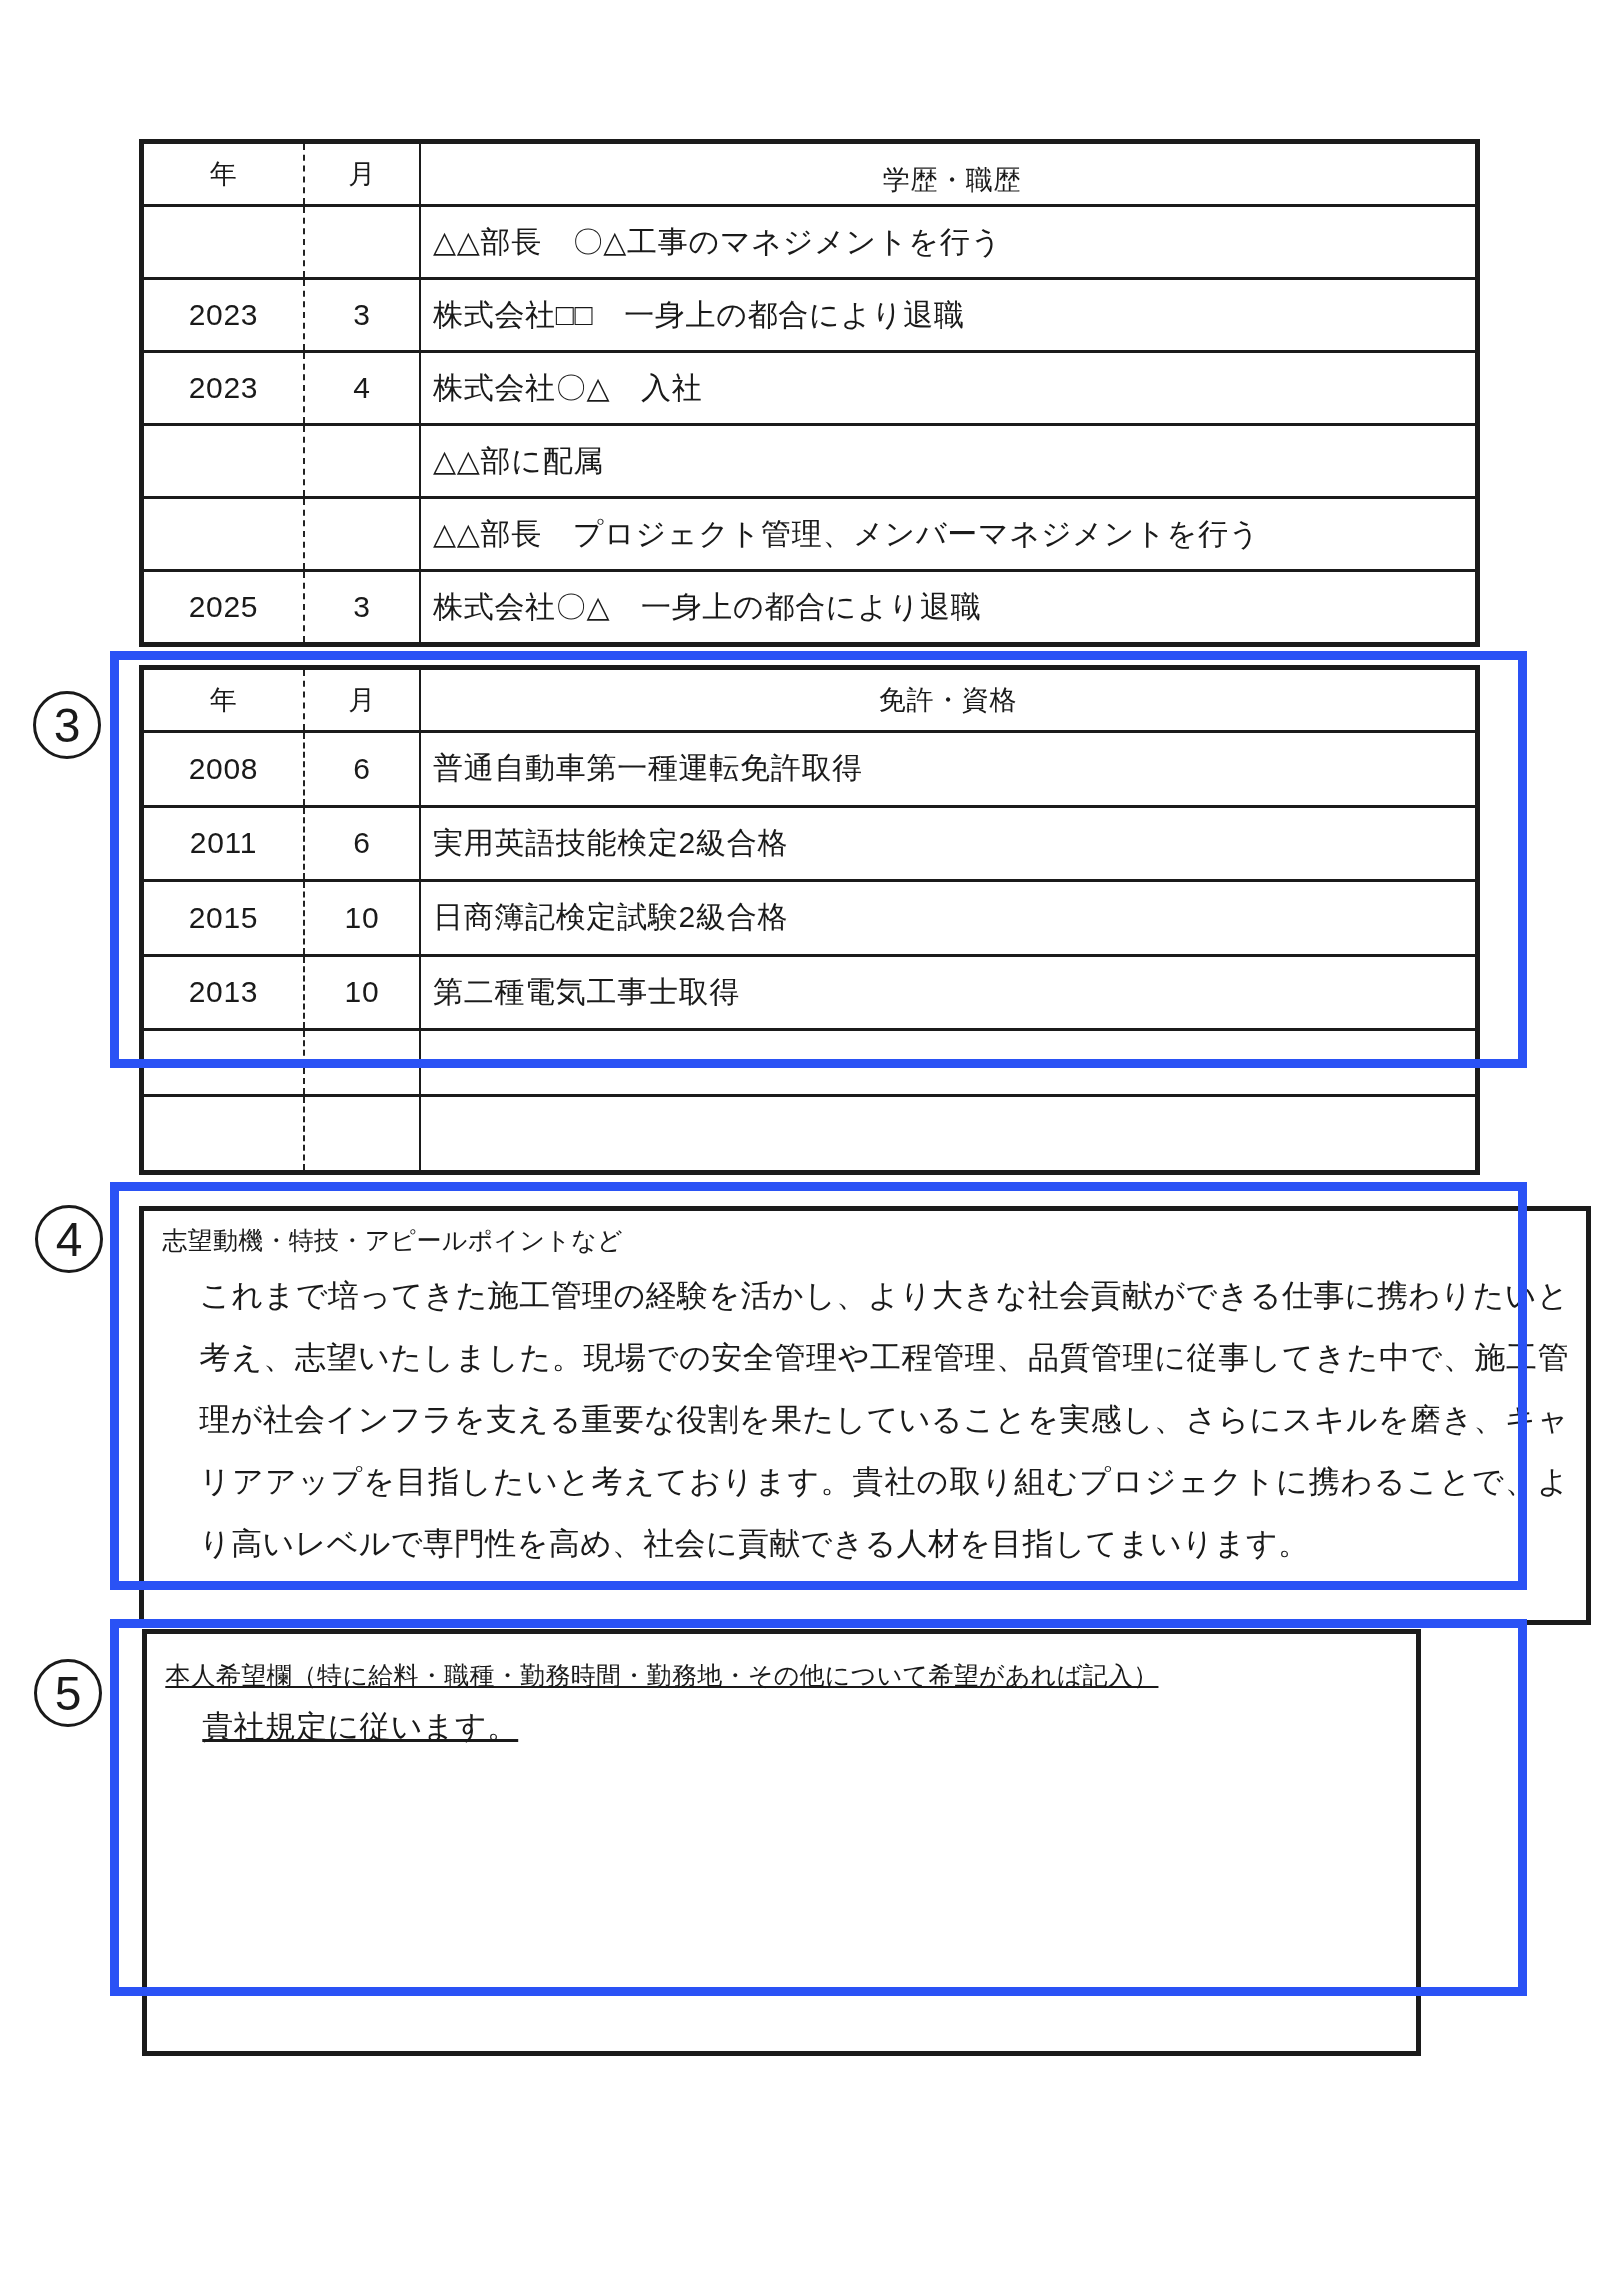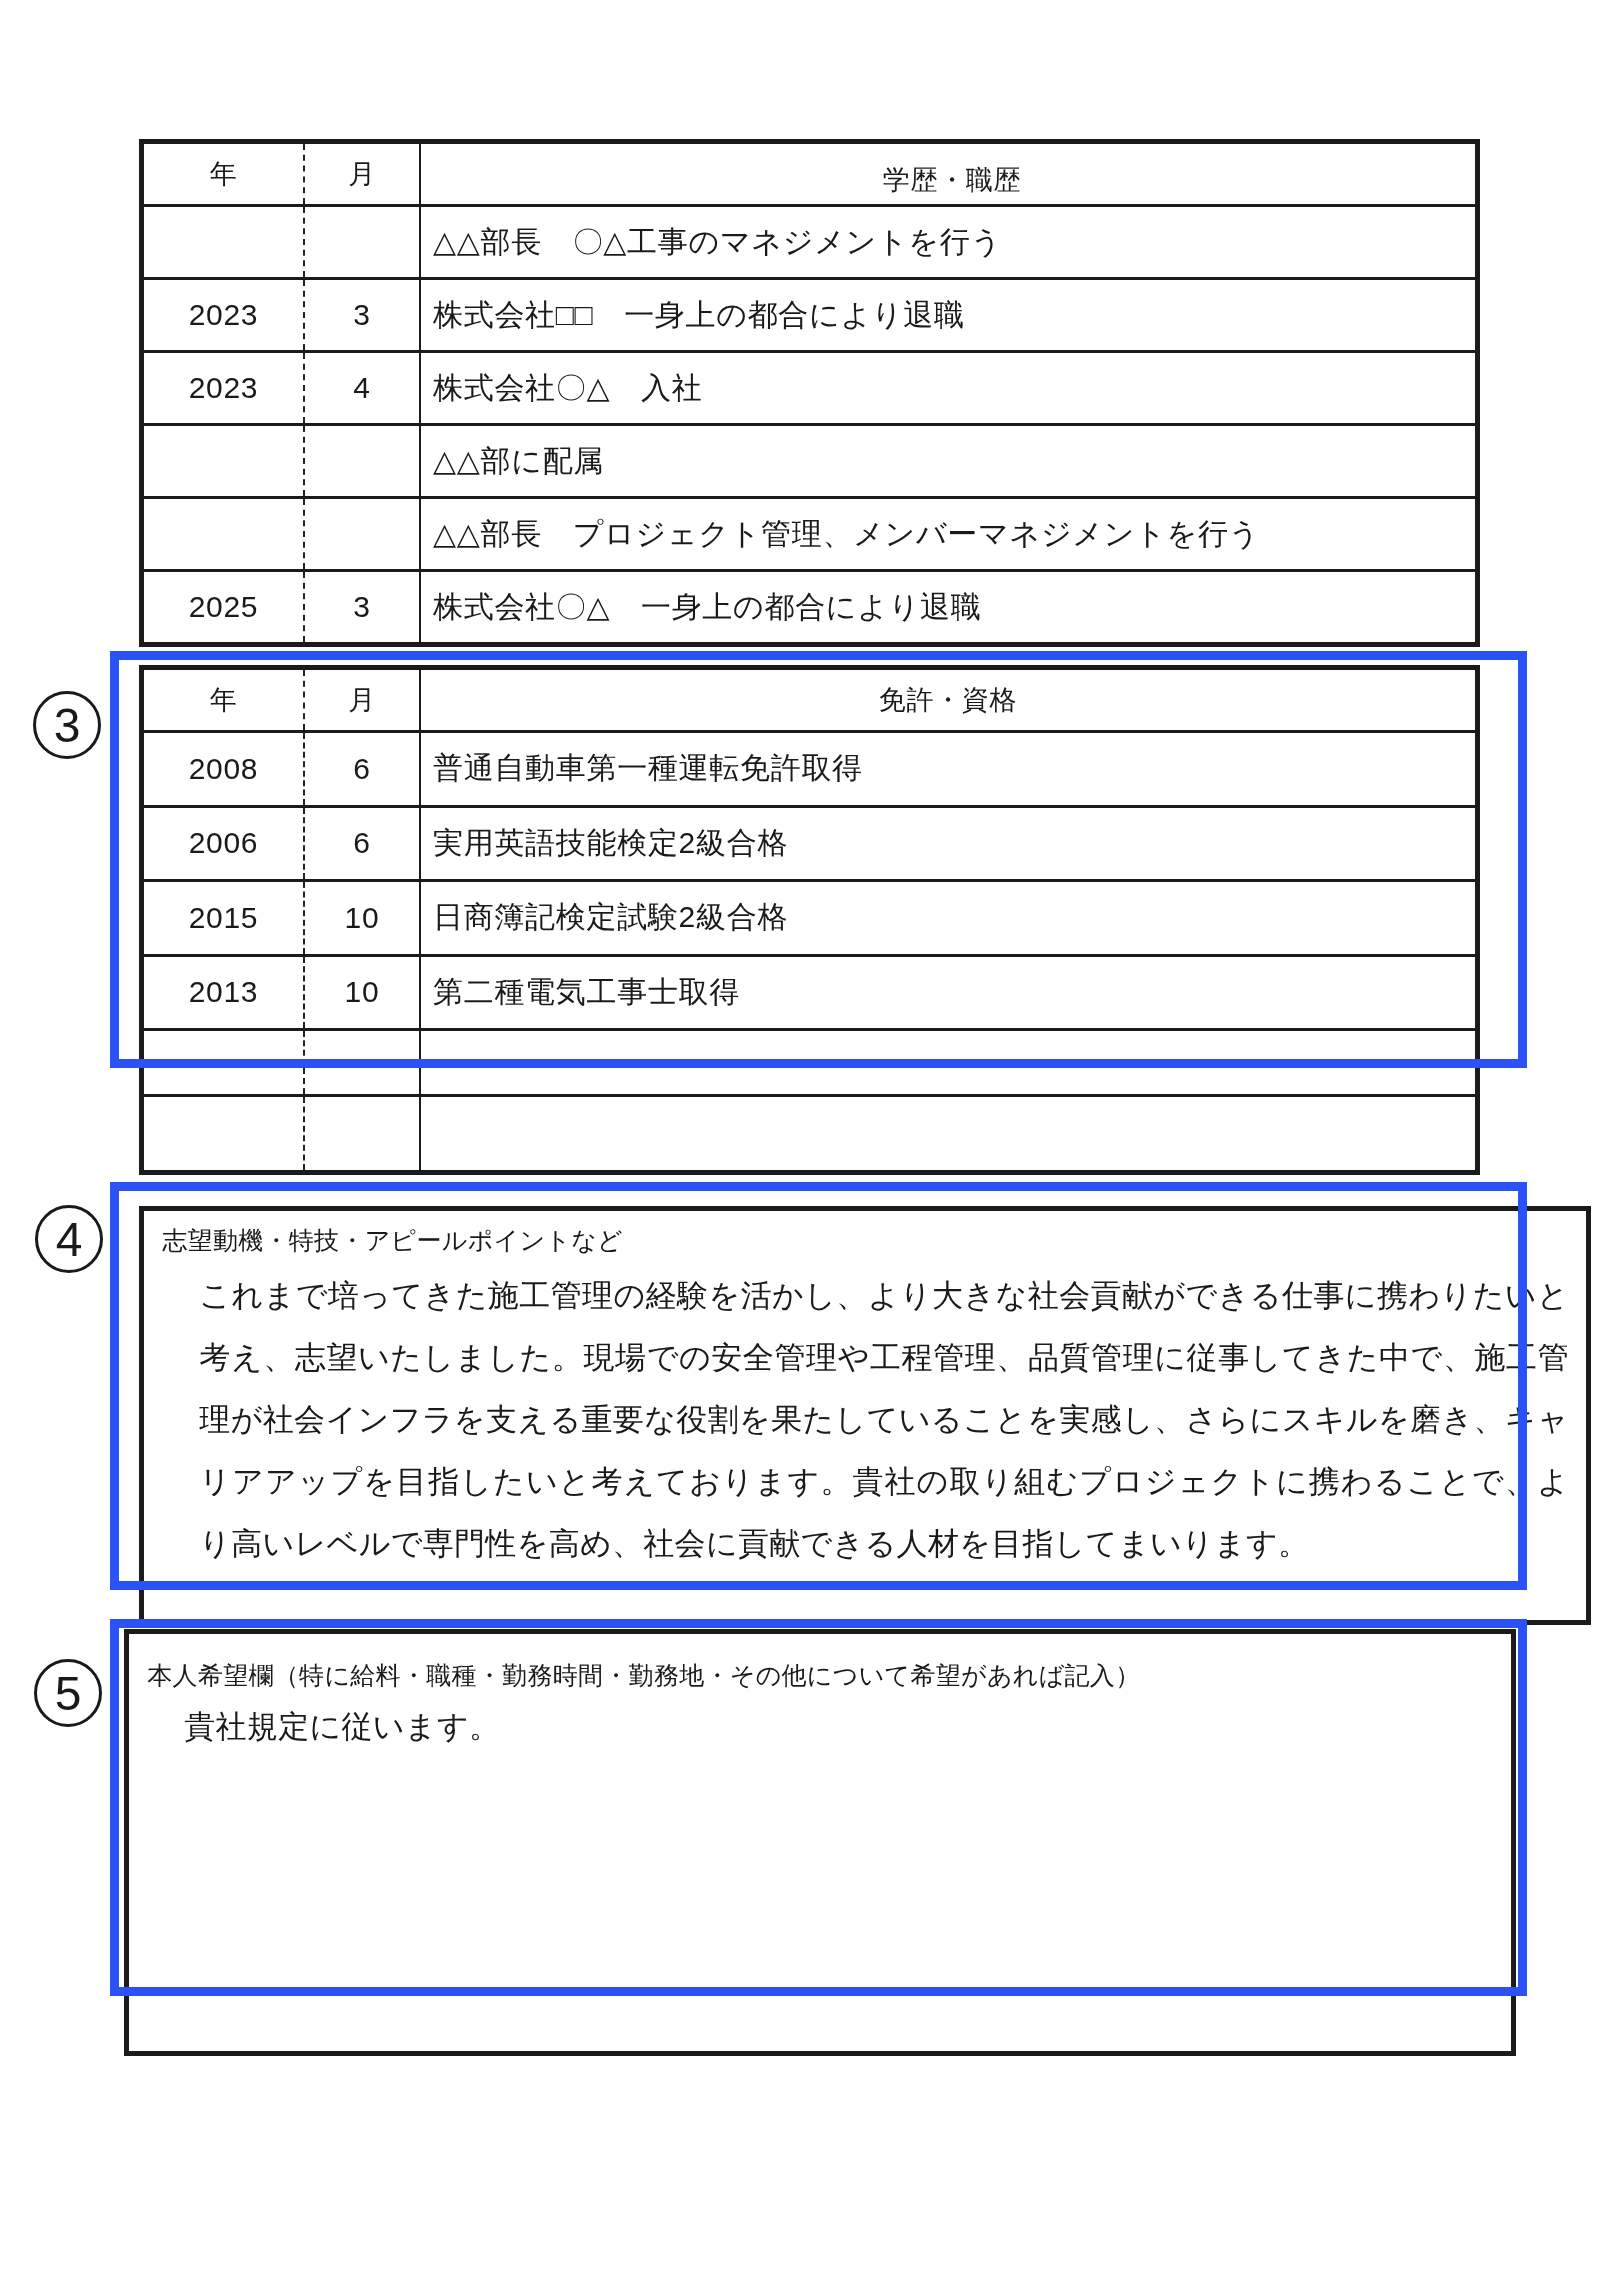--- a/index.html
+++ b/index.html
@@ -128,21 +128,21 @@
       <div class="cell year">年</div>
       <div class="cell month">月</div>
       <div class="cell content" style="justify-content:center;padding-left:0;">免許・資格</div>
     </div>
     <div class="trow data">
       <div class="cell year">2008</div>
       <div class="cell month">6</div>
       <div class="cell content">普通自動車第一種運転免許取得</div>
     </div>
     <div class="trow data">
-      <div class="cell year">2006</div>
+      <div class="cell year">2011</div>
       <div class="cell month">6</div>
       <div class="cell content">実用英語技能検定2級合格</div>
     </div>
     <div class="trow data">
       <div class="cell year">2015</div>
       <div class="cell month">10</div>
       <div class="cell content">日商簿記検定試験2級合格</div>
     </div>
     <div class="trow data">
       <div class="cell year">2013</div>
@@ -167,21 +167,21 @@
       <div class="cell month"></div>
       <div class="cell content"></div>
     </div>
   </div>
 
   <div class="textbox motivation" style="left:139px;top:1206px;width:1452px;height:419px;">
     <div class="boxlabel">志望動機・特技・アピールポイントなど</div>
     <div class="boxbody">これまで培ってきた施工管理の経験を活かし、より大きな社会貢献ができる仕事に携わりたいと考え、志望いたしました。現場での安全管理や工程管理、品質管理に従事してきた中で、施工管理が社会インフラを支える重要な役割を果たしていることを実感し、さらにスキルを磨き、キャリアアップを目指したいと考えております。貴社の取り組むプロジェクトに携わることで、より高いレベルで専門性を高め、社会に貢献できる人材を目指してまいります。</div>
   </div>
 
-  <div class="textbox request" style="left:124px;top:1629px;width:1392px;height:427px;">
+  <div class="textbox request" style="left:142px;top:1629px;width:1279px;height:427px;text-decoration:underline;">
     <div class="boxlabel">本人希望欄（特に給料・職種・勤務時間・勤務地・その他について希望があれば記入）</div>
     <div class="boxbody">貴社規定に従います。</div>
   </div>
 
   <div class="bluebox" style="left:110px;top:651px;width:1417px;height:417px;"></div>
   <div class="bluebox" style="left:110px;top:1182px;width:1417px;height:408px;"></div>
   <div class="bluebox" style="left:110px;top:1619px;width:1417px;height:377px;"></div>
 
   <div class="badge" style="left:33px;top:691px;">3</div>
   <div class="badge" style="left:35px;top:1205px;">4</div>

